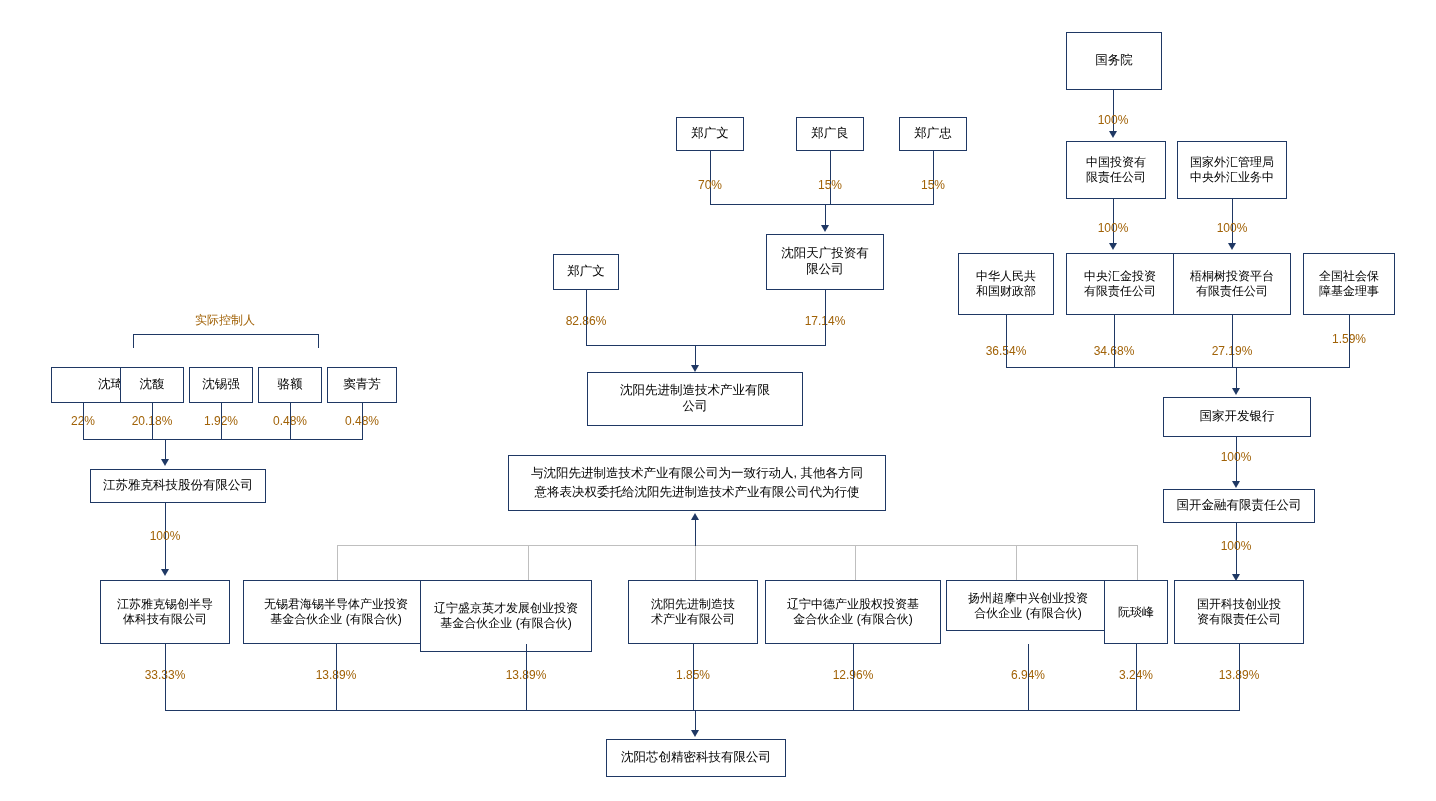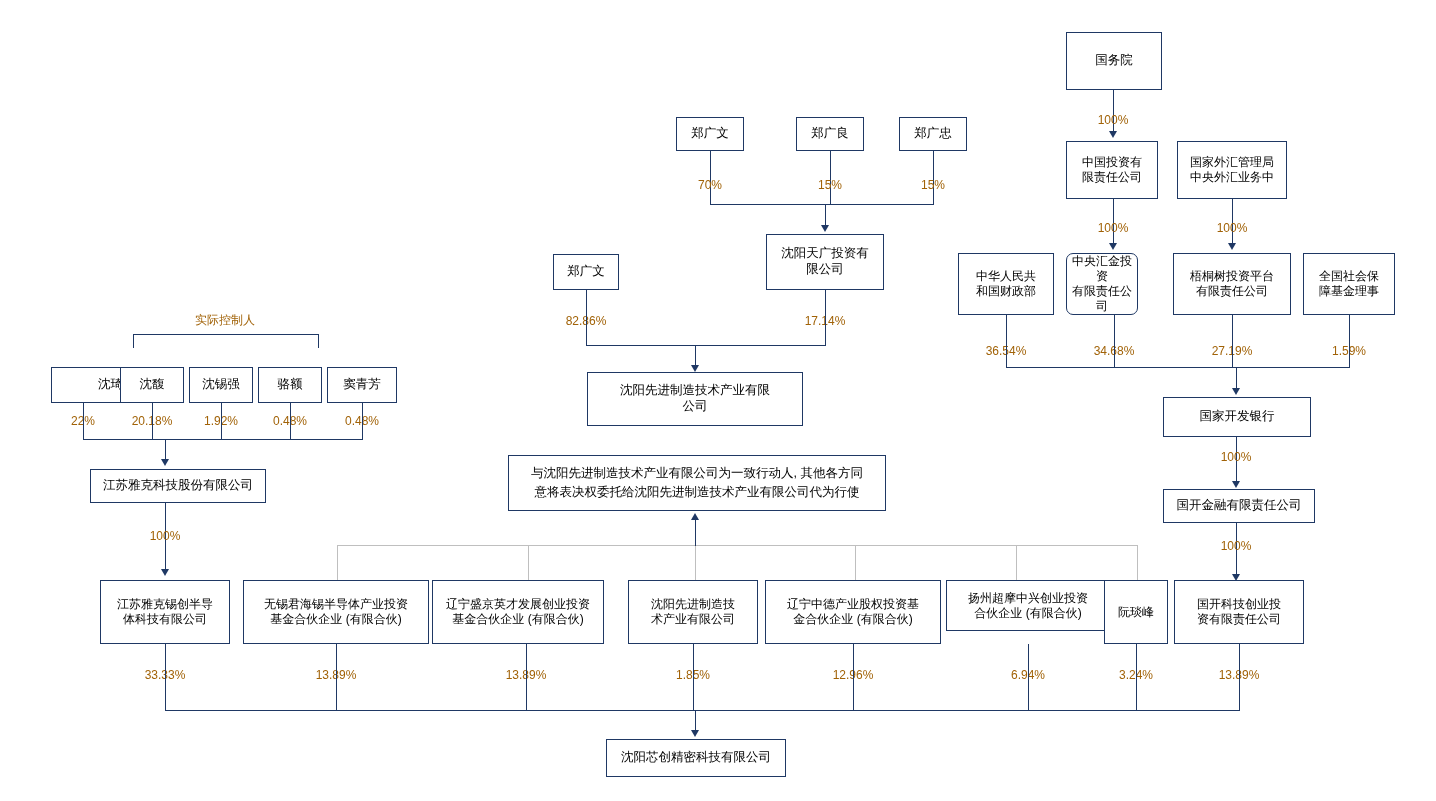--- a/index.html
+++ b/index.html
@@ -72,46 +72,46 @@
 </head>
 <body>
 
 <div id="canvas">
 
   <div class="node" style="left:1066px; top:32px; width:96px; height:58px;">国务院</div>
   <div class="vline" style="left:1113px; top:90px; height:45px;"></div>
   <div class="arrow" style="left:1109px; top:131px;"></div>
   <div class="label center" style="left:1113px; top:113px;">100%</div>
 
-  <div class="node small" style="left:1066px; top:141px; width:92px; height:58px;">中国投资有
+  <div class="node small" style="left:1066px; top:141px; width:100px; height:58px;">中国投资有
 限责任公司</div>
   <div class="node small" style="left:1177px; top:141px; width:110px; height:58px;">国家外汇管理局
 中央外汇业务中</div>
 
   <div class="vline" style="left:1113px; top:199px; height:48px;"></div>
   <div class="arrow" style="left:1109px; top:243px;"></div>
   <div class="label center" style="left:1113px; top:221px;">100%</div>
 
   <div class="vline" style="left:1232px; top:199px; height:48px;"></div>
   <div class="arrow" style="left:1228px; top:243px;"></div>
   <div class="label center" style="left:1232px; top:221px;">100%</div>
 
   <div class="node small" style="left:958px; top:253px; width:96px; height:62px;">中华人民共
 和国财政部</div>
-  <div class="node small" style="left:1066px; top:253px; width:72px; height:62px;border-radius:7px;">中央汇金投资
+  <div class="node small" style="left:1066px; top:253px; width:108px; height:62px;">中央汇金投资
 有限责任公司</div>
   <div class="node small" style="left:1173px; top:253px; width:118px; height:62px;">梧桐树投资平台
 有限责任公司</div>
   <div class="node small" style="left:1303px; top:253px; width:92px; height:62px;">全国社会保
 障基金理事</div>
 
   <div class="label center" style="left:1006px; top:344px;">36.54%</div>
   <div class="label center" style="left:1114px; top:344px;">34.68%</div>
   <div class="label center" style="left:1232px; top:344px;">27.19%</div>
-  <div class="label center" style="left:1349px; top:344px;">1.59%</div>
+  <div class="label center" style="left:1349px; top:332px;">1.59%</div>
 
   <div class="vline" style="left:1006px; top:315px; height:52px;"></div>
   <div class="vline" style="left:1114px; top:315px; height:52px;"></div>
   <div class="vline" style="left:1232px; top:315px; height:52px;"></div>
   <div class="vline" style="left:1349px; top:315px; height:52px;"></div>
   <div class="hline" style="left:1006px; top:367px; width:344px;"></div>
   <div class="vline" style="left:1236px; top:367px; height:23px;"></div>
   <div class="arrow" style="left:1232px; top:388px;"></div>
 
   <div class="node" style="left:1163px; top:397px; width:148px; height:40px;">国家开发银行</div>
@@ -194,21 +194,21 @@
   <div class="grayline v" style="left:855px; top:545px; height:38px;"></div>
   <div class="grayline v" style="left:1016px; top:545px; height:38px;"></div>
   <div class="grayline v" style="left:1137px; top:545px; height:38px;"></div>
   <div class="vline" style="left:695px; top:518px; height:28px;"></div>
   <div class="arrow up" style="left:691px; top:513px;"></div>
 
   <div class="node small" style="left:100px; top:580px; width:130px; height:64px;">江苏雅克锡创半导
 体科技有限公司</div>
   <div class="node small" style="left:243px; top:580px; width:186px; height:64px;">无锡君海锡半导体产业投资
 基金合伙企业 (有限合伙)</div>
-  <div class="node small" style="left:432px; top:580px; width:172px; height:64px;">辽宁盛京英才发展创业投资
+  <div class="node small" style="left:420px; top:580px; width:172px; height:72px;">辽宁盛京英才发展创业投资
 基金合伙企业 (有限合伙)</div>
   <div class="node small" style="left:765px; top:580px; width:176px; height:64px;">辽宁中德产业股权投资基
 金合伙企业 (有限合伙)</div>
   <div class="node small" style="left:628px; top:580px; width:130px; height:64px;">沈阳先进制造技
 术产业有限公司</div>
   <div class="node small" style="left:946px; top:580px; width:164px; height:51px;">扬州超摩中兴创业投资
 合伙企业 (有限合伙)</div>
   <div class="node small" style="left:1104px; top:580px; width:64px; height:64px;">阮琰峰</div>
   <div class="node small" style="left:1174px; top:580px; width:130px; height:64px;">国开科技创业投
 资有限责任公司</div>

